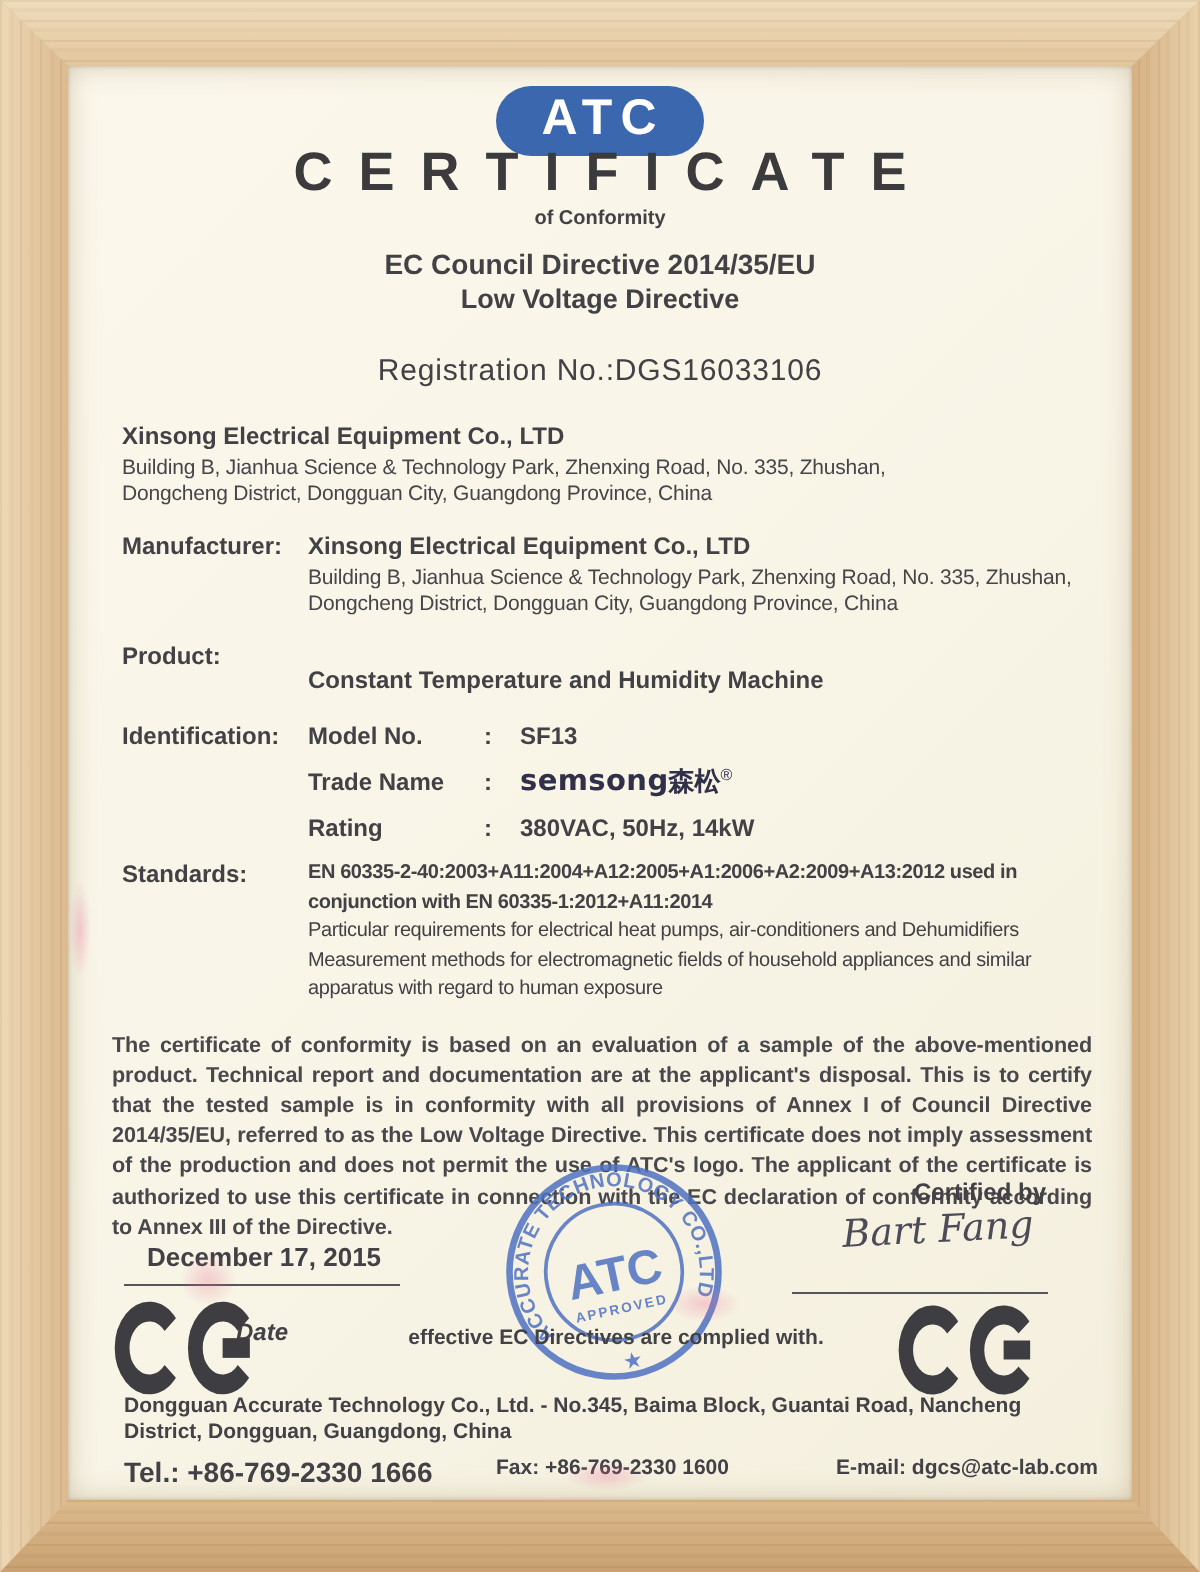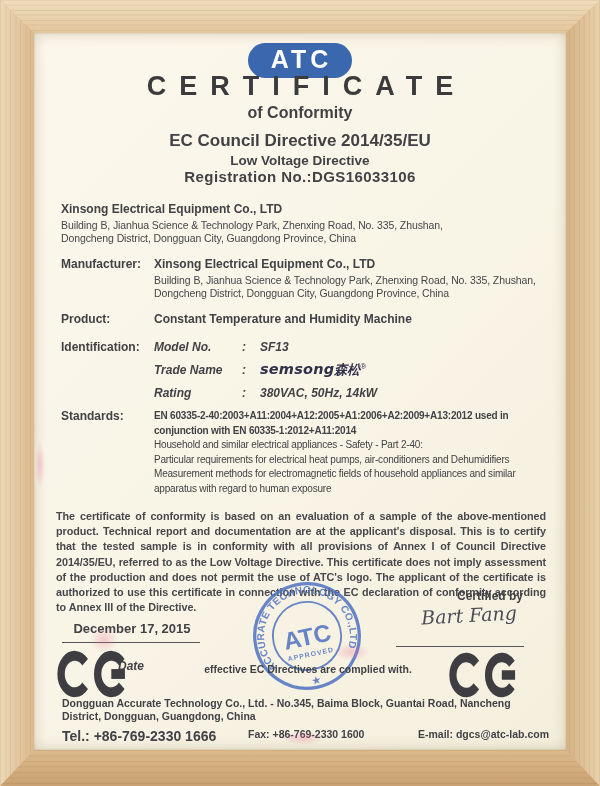--- a/index.html
+++ b/index.html
@@ -34,32 +34,32 @@
     background:linear-gradient(135deg,#fbf7eb 0%,#f8f4e6 55%,#f4efdd 100%);
     box-shadow:inset 0 0 14px rgba(140,110,60,.30), inset 0 0 2px rgba(120,90,50,.35);
     color:#424246;}
   .content{position:relative;width:100%;height:100%;}
   .hdr{text-align:center;}
   .pill{display:inline-block;margin-top:10px;background:#3a67ae;color:#fff;
     font-weight:bold;font-size:25px;letter-spacing:4px;padding:2px 20px 4px 23px;
     border-radius:19px;line-height:29px;}
   .title{margin-top:-7px;font-size:27px;font-weight:bold;letter-spacing:13px;
     padding-left:13px;color:#3b3b3e;position:relative;z-index:2;}
-  .sub{font-size:16px;font-weight:bold;margin-top:2px;}
-  .dir1{font-size:17px;font-weight:bold;margin-top:9px;}
+  .sub{font-size:10px;font-weight:bold;margin-top:2px;}
+  .dir1{font-size:14px;font-weight:bold;margin-top:9px;}
   .dir2{font-size:13.5px;font-weight:bold;margin-top:2px;}
-  .reg{font-size:15px;font-weight:bold;letter-spacing:.4px;}
+  .reg{font-size:15px;font-weight:normal;margin-top:20px;letter-spacing:.4px;}
   
   .rows{margin:17px 0 0 27px;font-size:12px;}
   .row{display:flex;margin-bottom:12px;}
   .lbl{width:93px;font-weight:bold;flex-shrink:0;}
   .val{width:410px;}
   .name{font-weight:bold;margin-bottom:3px;}
   .addr{font-size:10.5px;line-height:13px;letter-spacing:-.1px;color:#46464a;}
-  .id-row{display:flex;margin-bottom:7px;align-items:baseline;font-style:italic;}
+  .id-row{display:flex;margin-bottom:7px;align-items:baseline;}
   .id-name{width:88px;font-weight:bold;flex-shrink:0;}
   .id-colon{width:18px;font-weight:bold;flex-shrink:0;}
   .id-val{font-weight:bold;}
   .brand{font-family:"DejaVu Sans",sans-serif;font-weight:bold;font-size:14.5px;
     letter-spacing:.2px;color:#30304a;}
   .brand-cn{font-weight:bold;font-size:13px;color:#30304a;}
   .brand-reg{font-size:8px;vertical-align:super;color:#30304a;}
   .std-line{font-size:10px;line-height:14.5px;letter-spacing:-.2px;white-space:nowrap;}
   .b{font-weight:bold;}
   .para{margin:13px 20px 0 22px;font-size:10.8px;font-weight:bold;text-align:justify;
@@ -121,21 +121,21 @@
       <div class="row">
         <div class="lbl">Manufacturer:</div>
         <div class="val">
           <div class="name">Xinsong Electrical Equipment Co., LTD</div>
           <div class="addr">Building B, Jianhua Science &amp; Technology Park, Zhenxing Road, No. 335, Zhushan, Dongcheng District, Dongguan City, Guangdong Province, China</div>
         </div>
       </div>
 
       <div class="row" style="margin-bottom:14px;">
         <div class="lbl">Product:</div>
-        <div class="val name" style="margin-bottom:0;">Constant Temperature and Humidity Machine</div>
+        <div class="val name" style="margin-bottom:0;margin-top:12px;">Constant Temperature and Humidity Machine</div>
       </div>
 
       <div class="row" style="margin-bottom:9px;">
         <div class="lbl">Identification:</div>
         <div class="val">
           <div class="id-row">
             <span class="id-name">Model No.</span>
             <span class="id-colon">:</span>
             <span class="id-val">SF13</span>
           </div>
@@ -152,21 +152,20 @@
             <span class="id-val">380VAC, 50Hz, 14kW</span>
           </div>
         </div>
       </div>
 
       <div class="row" style="margin-bottom:0;">
         <div class="lbl">Standards:</div>
         <div class="val">
           <div class="std-line b">EN 60335-2-40:2003+A11:2004+A12:2005+A1:2006+A2:2009+A13:2012 used in</div>
           <div class="std-line b">conjunction with EN 60335-1:2012+A11:2014</div>
-          <div class="std-line">Household and similar electrical appliances - Safety - Part 2-40:</div>
           <div class="std-line">Particular requirements for electrical heat pumps, air-conditioners and Dehumidifiers</div>
           <div class="std-line">Measurement methods for electromagnetic fields of household appliances and similar</div>
           <div class="std-line">apparatus with regard to human exposure</div>
         </div>
       </div>
     </div>
 
     <div class="para">The certificate of conformity is based on an evaluation of a sample of the above-mentioned product. Technical report and documentation are at the applicant's disposal. This is to certify that the tested sample is in conformity with all provisions of Annex I of Council Directive 2014/35/EU, referred to as the Low Voltage Directive. This certificate does not imply assessment of the production and does not permit the use of ATC's logo. The applicant of the certificate is authorized to use this certificate in connection with the EC declaration of conformity according to Annex III of the Directive.</div>
 
     <div class="abs certified">Certified by</div>

